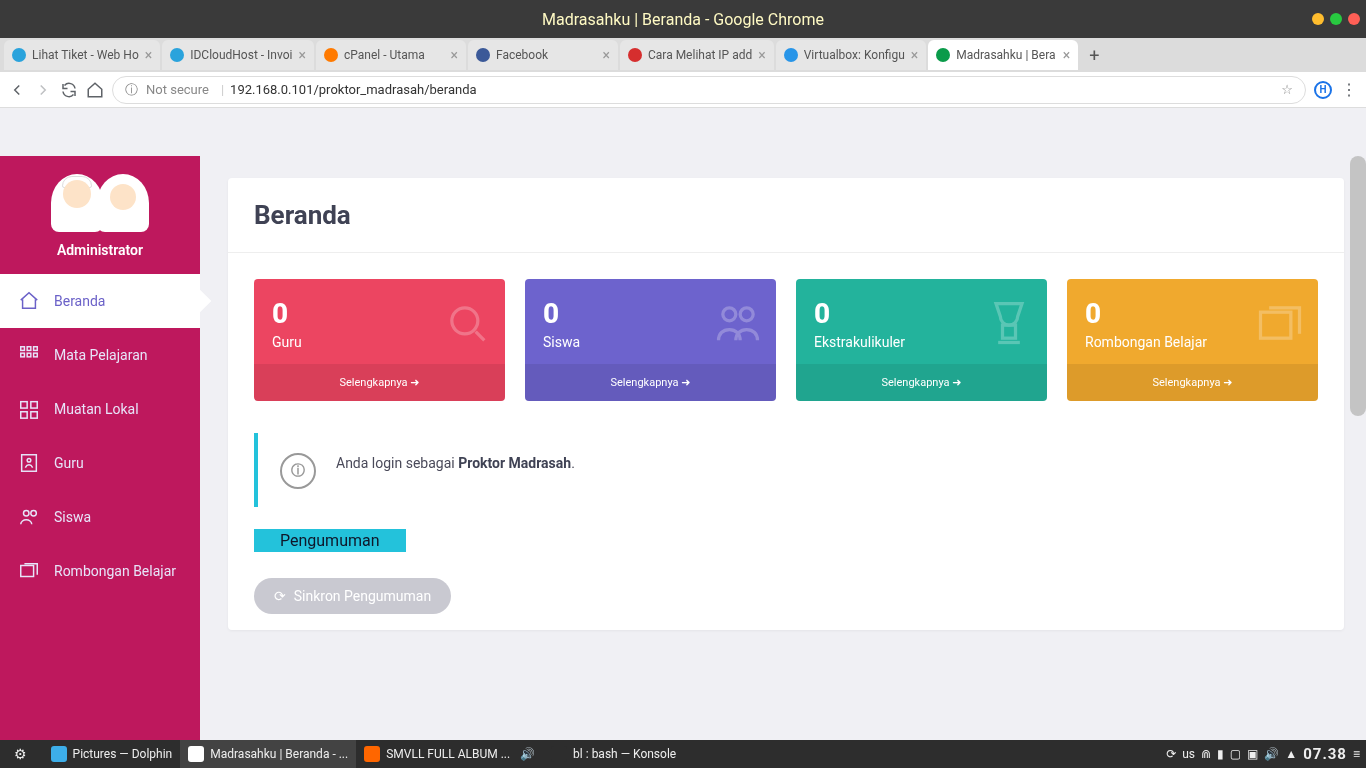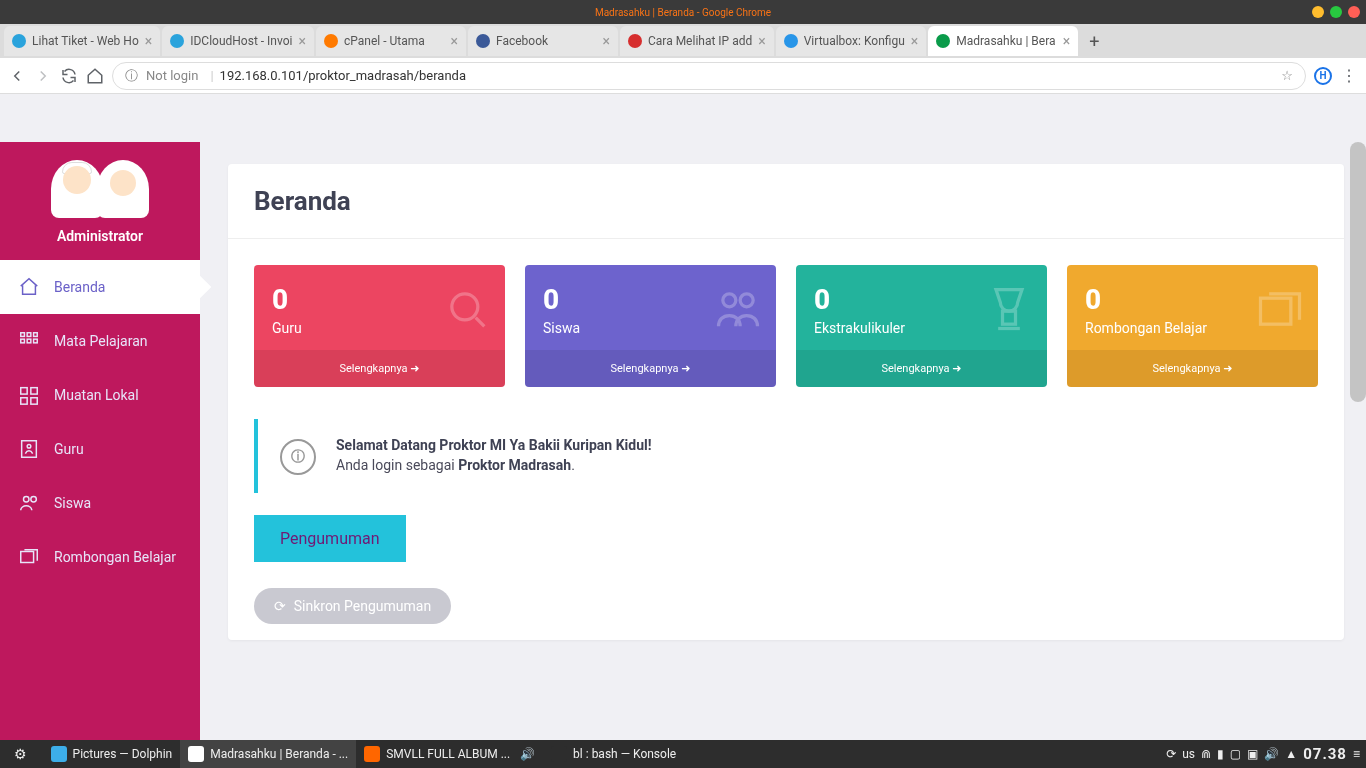--- a/index.html
+++ b/index.html
@@ -1,19 +1,19 @@
 <!DOCTYPE html>
 <html><head>
 <meta charset="utf-8">
 <style>
 * { margin:0; padding:0; box-sizing:border-box; font-family:-apple-system,BlinkMacSystemFont,"Segoe UI",Roboto,sans-serif; }
 body { width:1366px; height:768px; overflow:hidden; background:#f4f4f4; display:flex; flex-direction:column; }
 
 
-.titlebar { height:24px; background:#3a3a3a; color:#f97316; display:flex; align-items:center; justify-content:center; font-size:10px; position:relative; }
+.titlebar { height:38px; background:#3a3a3a; color:#fef9c3; display:flex; align-items:center; justify-content:center; font-size:16px; position:relative; }
 .window-ctrls { position:absolute; right:6px; display:flex; gap:6px; }
 .window-ctrls span { width:12px; height:12px; border-radius:50%; display:inline-block; }
 .wc-min{background:#ffbd2e;} .wc-max{background:#28c940;} .wc-close{background:#ff5f56;}
 
 
 .tabstrip { height:34px; background:#dcdcdc; display:flex; align-items:center; padding-left:4px; }
 .tab { height:30px; background:#e6e6e6; border-radius:6px 6px 0 0; display:flex; align-items:center; padding:0 8px; margin-right:2px; font-size:12px; color:#555; min-width:150px; max-width:185px; }
 .tab.active { background:#fff;align-items:center; }
 .tab-icon { width:14px; height:14px; margin-right:6px; border-radius:50%; background:#0a7; flex-shrink:0; }
 .tab-title { white-space:nowrap; overflow:hidden; text-overflow:ellipsis; flex:1; }
@@ -70,21 +70,21 @@
 .card-lbl { font-size:14px; margin-top:4px; }
 .card-foot { text-align:center; padding:12px 0; font-size:11px; background:rgba(0,0,0,.08); }
 .card-ico { position:absolute; right:12px; top:18px; opacity:.25; width:52px; height:52px; }
 .c-red{background:#ec4561;} .c-purple{background:#6d63cd;} .c-green{background:#23b39c;} .c-orange{background:#f0a92e;}
 
 .welcome { margin:6px 26px 22px; border-left:4px solid #23c2db; padding:18px 22px; display:flex; gap:20px; font-size:14px; color:#4a4a5a; }
 .welcome .wico { width:36px; height:36px; border:2px solid #999; border-radius:50%; display:flex; align-items:center; justify-content:center; font-weight:bold; color:#999; margin-top:2px; }
 .welcome b { color:#3f4254; }
 
 .announce { margin:0 26px 0; }
-.tabbtn { background:#23c2db; color:#701a75; padding:14px 26px; font-size:16px; display:inline-block; }
+.tabbtn { background:#23c2db; color:#0f172a; padding:2px 26px; font-size:16px; display:inline-block; }
 .ann-body { padding:26px 0 16px; display:flex; align-items:center; gap:16px; font-size:14px; color:#6b6b7b; }
 .syncbtn { background:#c9c9d1; color:#fff; padding:10px 20px; border-radius:20px; display:flex; align-items:center; gap:8px; }
 
 .vscroll { position:absolute; right:0; top:48px; width:16px; height:260px; background:#c4c4c4; border-radius:8px; }
 
 
 .taskbar { height:28px; background:#2d2d2d; display:flex; align-items:center; color:#eee; font-size:12px; padding:0 6px; gap:8px; }
 .tbtn { display:flex; align-items:center; gap:6px; padding:0 8px; height:100%; }
 .tbtn.active { background:#434343; }
 .tico { width:16px; height:16px; border-radius:3px; }
@@ -161,21 +161,21 @@
         <path d="M20 10a8 8 0 0 0-14-4M4 14a8 8 0 0 0 14 4"></path>
       </svg>
     </div>
   <div class="nav-ico">
       <svg viewBox="0 0 24 24" fill="none" stroke="#5f6368" stroke-width="2">
         <path d="M3 11l9-8 9 8v10H3z"></path>
       </svg>
     </div>
   <div class="urlbox">
     <span style="margin-right:8px;color:#888">ⓘ</span>
-    <span class="secure">Not login</span>
+    <span class="secure">Not secure</span>
     <span class="sep">|</span>
     <span>192.168.0.101/proktor_madrasah/beranda</span>
     <span style="margin-left:auto;color:#888">☆</span>
   </div>
   <div class="nav-ico" style="color:#1a73e8;font-weight:bold;border:2px solid #1a73e8;border-radius:50%;width:18px;height:18px;font-size:10px;display:flex;align-items:center;justify-content:center">H</div>
   <div class="nav-ico">⋮</div>
 </div>
 
 <div class="chrome-body">
 
@@ -297,21 +297,20 @@
             <div class="card-ico"><svg viewBox="0 0 24 24" fill="none" stroke="#fff" stroke-width="1.5">
                 <rect x="3" y="7" width="14" height="12"></rect>
                 <path d="M7 5h14v12"></path>
               </svg></div>
             <div class="card-foot">Selengkapnya <span>➜</span></div>
           </div>
         </div>
       <div class="welcome">
         <div class="wico">ⓘ</div>
         <div>
-          <div><b>Selamat Datang Proktor MI Ya Bakii Kuripan Kidul!</b></div>
           <div style="margin-top:4px"><span>Anda login sebagai </span><b>Proktor Madrasah</b><span>.</span></div>
         </div>
       </div>
       <div class="announce">
         <div class="tabbtn">Pengumuman</div>
         <div class="ann-body">
           <div class="syncbtn">
             <span>⟳</span>
             <span>Sinkron Pengumuman</span>
           </div>

